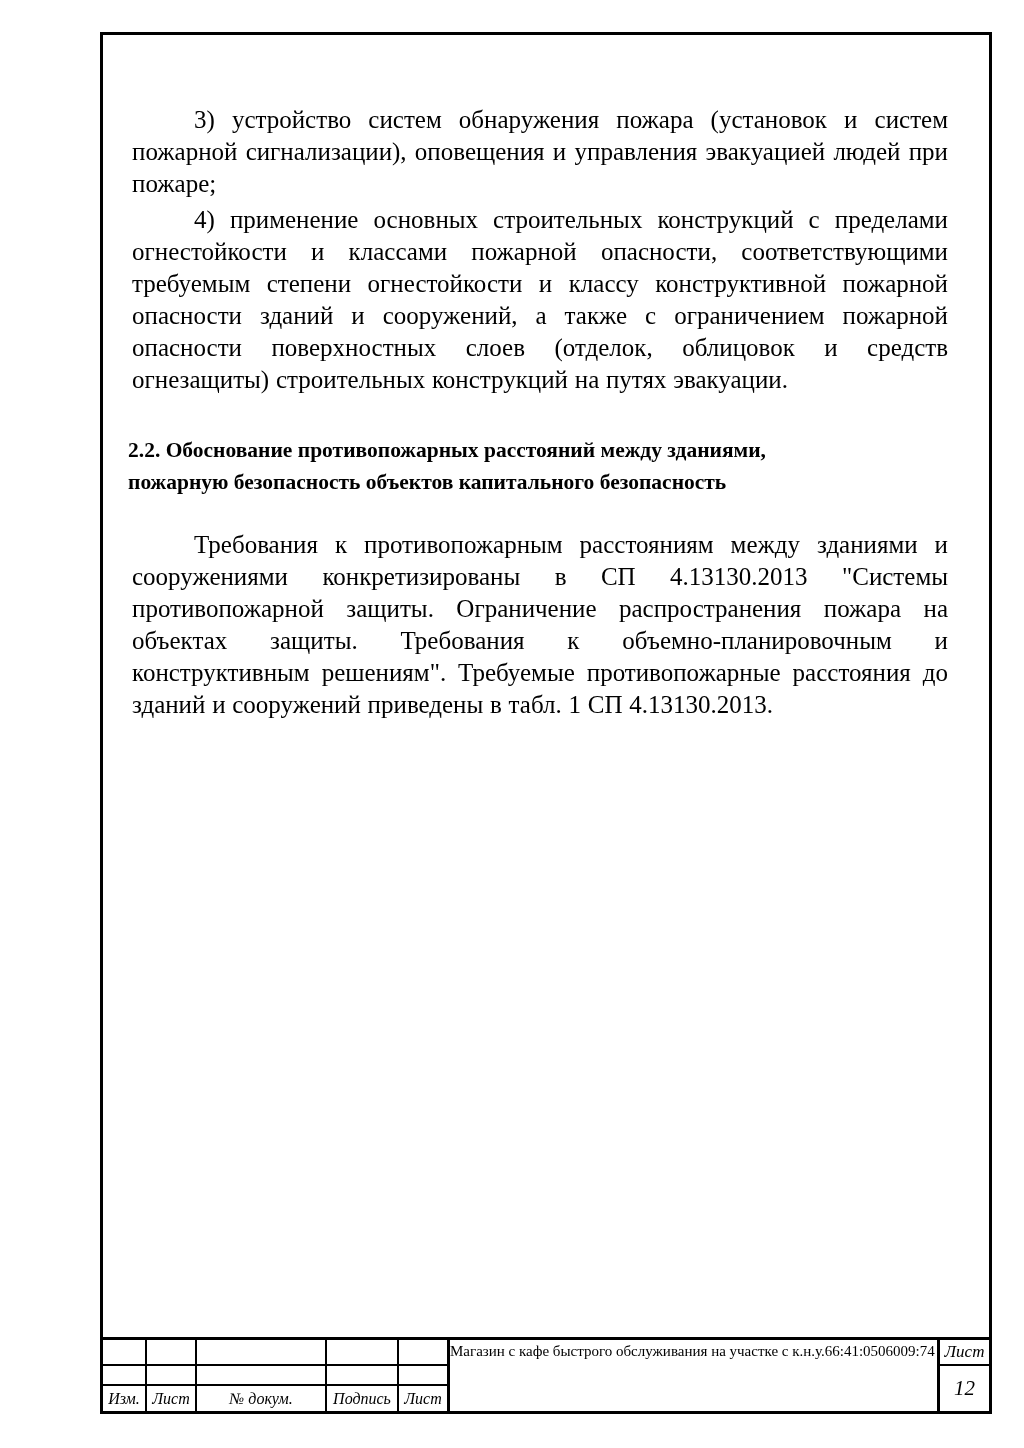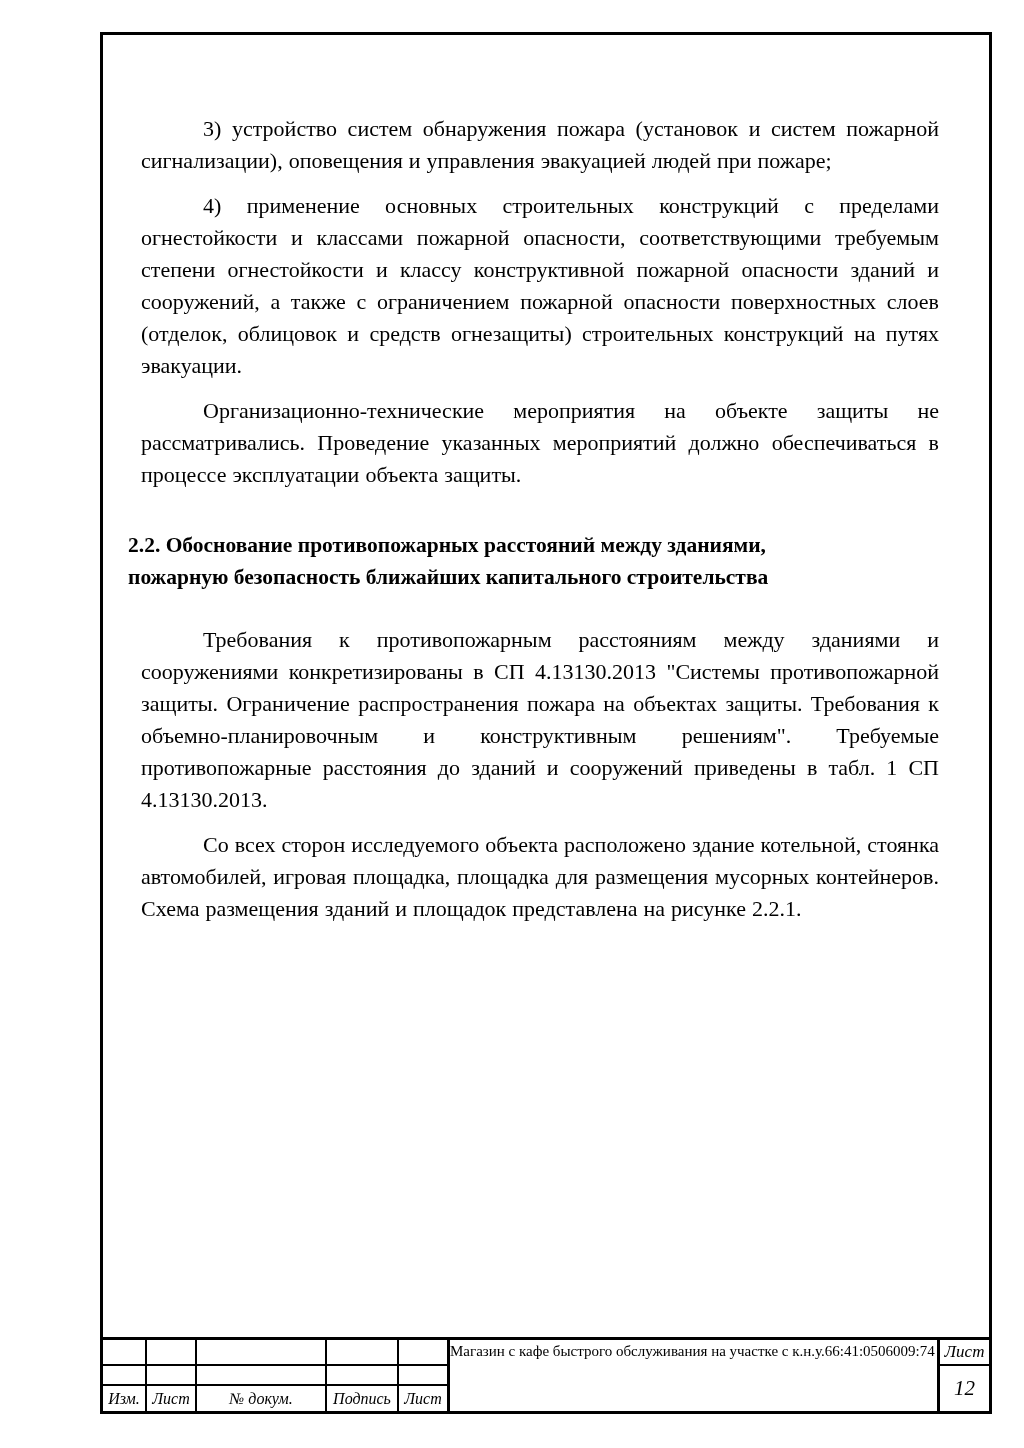--- a/index.html
+++ b/index.html
@@ -25,22 +25,22 @@
     border: 3px solid #000;
     box-sizing: border-box;
   }
   .content {
     position: absolute;
     top: 65px;
     left: 25px;
     right: 37px;
   }
   .par {
-    margin: 13px;
-    font-size: 22px;
+    margin: 4px;
+    font-size: 25px;
     line-height: 32px;
     text-align: justify;
     text-indent: 62px;
     word-spacing: 0.5px;
   }
   .heading {
     margin: 38px 0 31px 0;
     font-weight: bold;
     font-size: 21.5px;
     line-height: 32px;
@@ -115,29 +115,27 @@
 </style>
 </head>
 <body>
 
 <div class="page">
   <div class="frame">
 
     <div class="content">
       <p class="par">3) устройство систем обнаружения пожара (установок и систем пожарной сигнализации), оповещения и управления эвакуацией людей при пожаре;</p>
       <p class="par">4) применение основных строительных конструкций с пределами огнестойкости и классами пожарной опасности, соответствующими требуемым степени огнестойкости и классу конструктивной пожарной опасности зданий и сооружений, а также с ограничением пожарной опасности поверхностных слоев (отделок, облицовок и средств огнезащиты) строительных конструкций на путях эвакуации.</p>
-      <p class="par">Организационно-технические мероприятия на объекте защиты не рассматривались. Проведение указанных мероприятий должно обеспечиваться в процессе эксплуатации объекта защиты.</p>
 
       <div class="heading">
         <div>2.2. Обоснование противопожарных расстояний между зданиями,</div>
-        <div>пожарную безопасность ближайших капитального строительства</div>
+        <div>пожарную безопасность объектов капитального безопасность</div>
       </div>
 
       <p class="par">Требования к противопожарным расстояниям между зданиями и сооружениями конкретизированы в СП 4.13130.2013 "Системы противопожарной защиты. Ограничение распространения пожара на объектах защиты. Требования к объемно-планировочным и конструктивным решениям". Требуемые противопожарные расстояния до зданий и сооружений приведены в табл. 1 СП 4.13130.2013.</p>
-      <p class="par">Со всех сторон исследуемого объекта расположено здание котельной, стоянка автомобилей, игровая площадка, площадка для размещения мусорных контейнеров. Схема размещения зданий и площадок представлена на рисунке 2.2.1.</p>
     </div>
 
     <div class="titleblock">
       <div class="tb-left">
         <div class="tb-cell"></div>
         <div class="tb-cell"></div>
         <div class="tb-cell"></div>
         <div class="tb-cell"></div>
         <div class="tb-cell"></div>
         <div class="tb-cell"></div>

